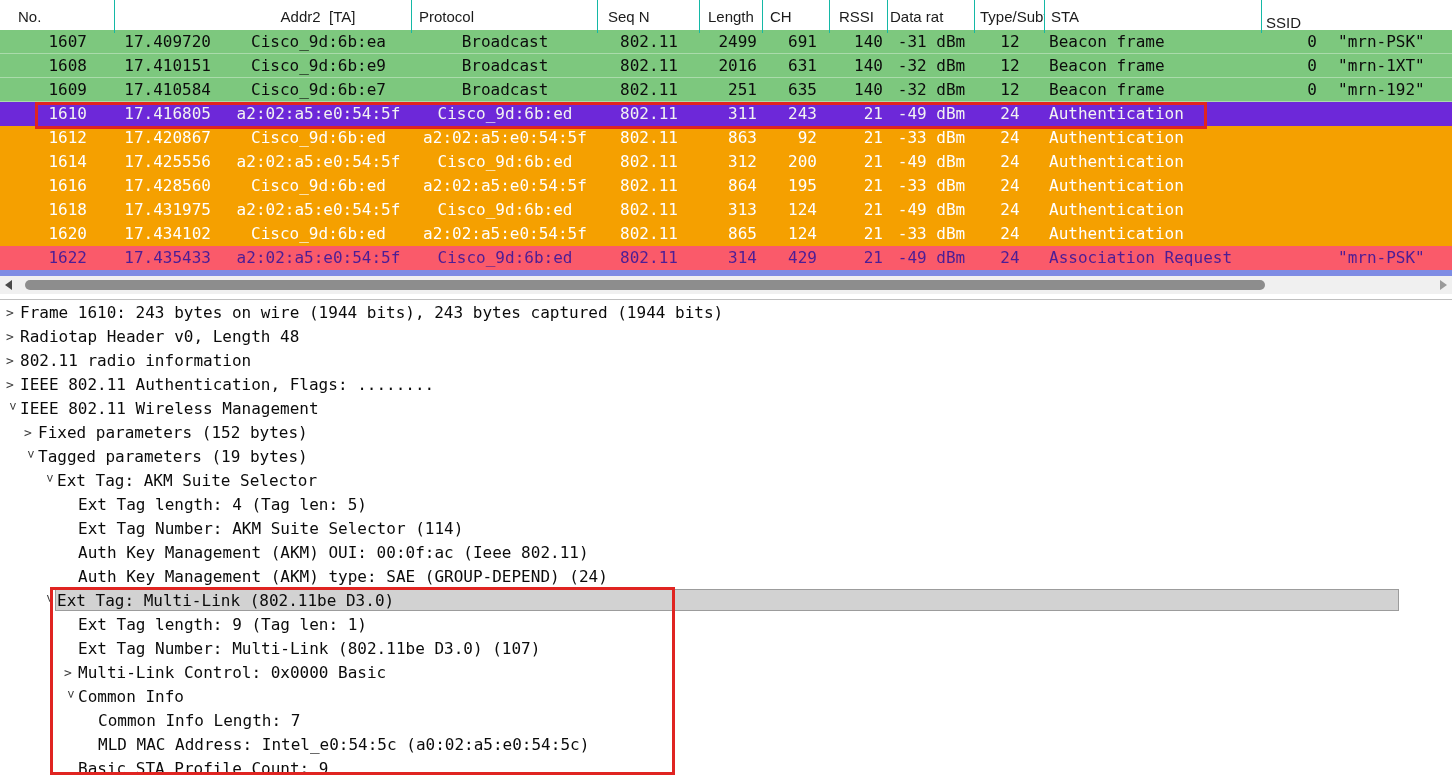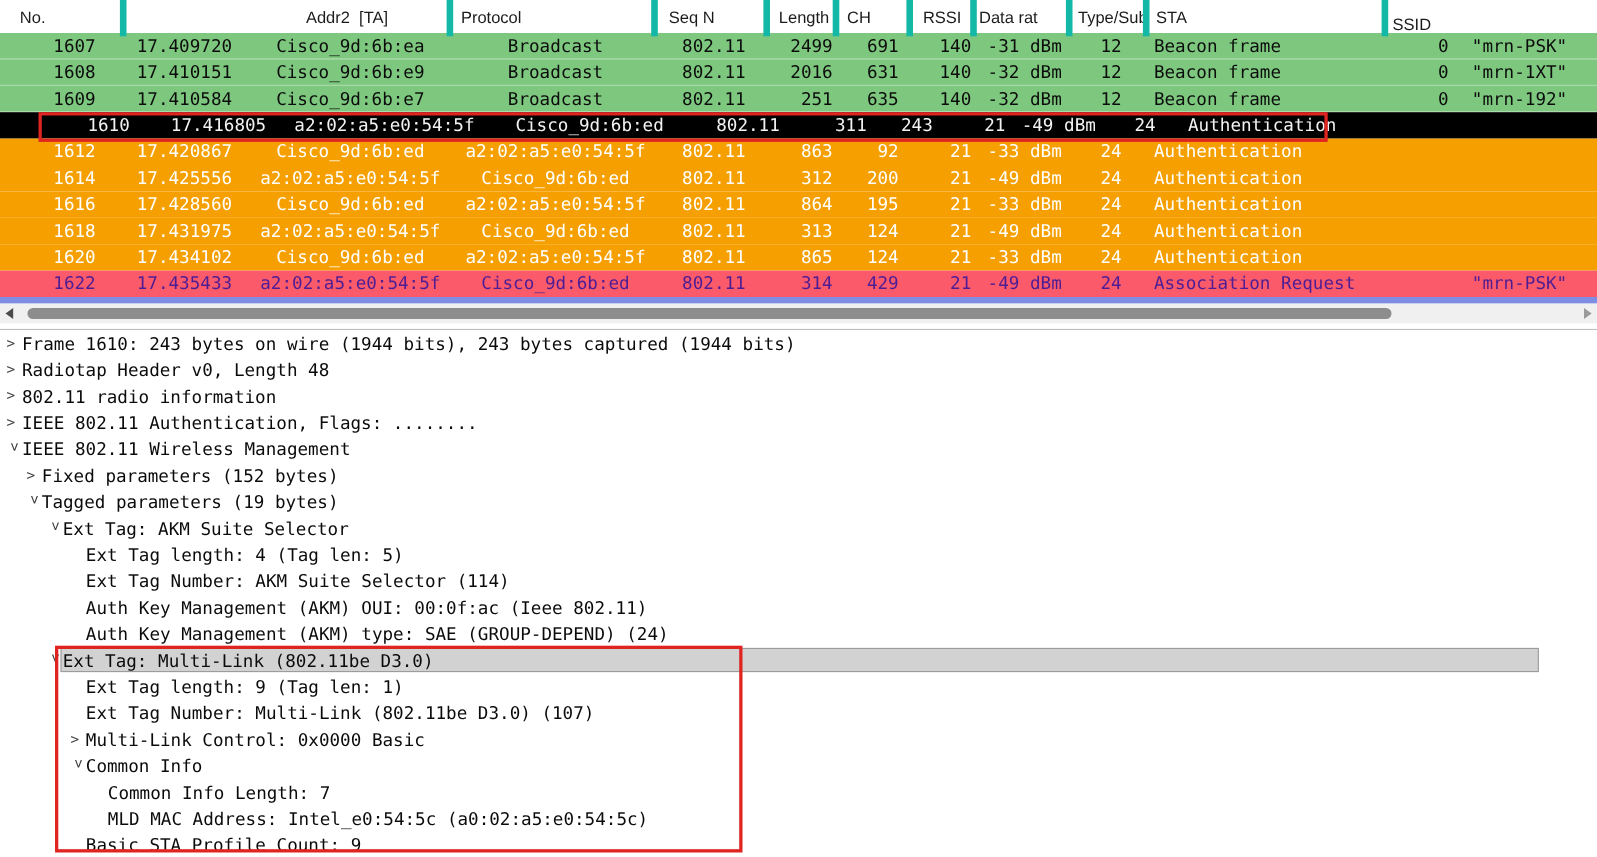--- a/index.html
+++ b/index.html
@@ -9,21 +9,21 @@
     background:#ffffff; font-family:"DejaVu Sans Mono","Liberation Mono",monospace;
   }
   
   .plist { position:absolute; top:0; left:0; width:1452px; }
   .prow, .phead {
     display:grid; width:1452px;
     grid-template-columns:115px 110px 187px 186px 102px 63px 67px 58px 87px 70px 217px 68px 1fr;
   }
   .phead { height:30px; background:#ffffff; font-family:"Liberation Sans",sans-serif;
     font-size:15px; color:#1b1b1b; }
-  .phead > div { display:flex; align-items:center; border-right:6px solid #14b8a6;
+  .phead > div { display:flex; align-items:center; border-right:1px solid #14b8a6;
     overflow:hidden; white-space:pre; }
   .phead > div:last-child { border-right:none;margin-top:12px; }
   .h-no{padding-left:18px;} .h-time{padding-left:4px;margin-top:33px;}
   .h-addr2,.h-addr1{justify-content:center;}
   .h-proto{padding-left:7px;} .h-seq{padding-left:10px;} .h-len{padding-left:8px;}
   .h-ch{padding-left:7px;} .h-rssi{padding-left:9px;} .h-rate{padding-left:2px;}
   .h-type{padding-left:5px;} .h-sta{padding-left:6px;} .h-ssid{padding-left:4px;}
 
   .prow { height:24px; font-size:16px; line-height:24px; white-space:pre; cursor:default; }
   .prow > div { overflow:hidden; }
@@ -31,21 +31,21 @@
   .c-time{text-align:right; padding-right:14px;}
   .c-addr2,.c-addr1,.c-proto,.c-rssi,.c-rate{text-align:center;}
   .c-seq{text-align:right; padding-right:6px;}
   .c-len{text-align:right; padding-right:13px;}
   .c-ch{text-align:right; padding-right:5px;}
   .c-type{padding-left:4px;}
   .c-sta{text-align:right; padding-right:13px;}
   .c-ssid{padding-left:8px;}
   .r-green   { background:#7dc87e; color:#0c0c0c; box-shadow:inset 0 -1px rgba(255,255,255,.35); }
   .r-orange  { background:#f5a000; color:#ffffff; }
-  .r-selected{ background:#000000; color:#f2f2f2;padding-left:31px; }
+  .r-selected{ background:#6d28d9; color:#f2f2f2; }
   .r-red     { background:#fa5a6a; color:#4c1d95; }
 
   
   .blue-bar { position:absolute; top:270px; left:0; width:1452px; height:6px; background:#7e8ce4; }
 
   
   .hscroll { position:absolute; top:276px; left:0; width:1452px; height:18px; background:#f0f0f0; }
   .hs-thumb { position:absolute; left:25px; top:4px; width:1240px; height:10px;
     background:#8d8d8d; border-radius:5px; }
   .hs-left { position:absolute; left:5px; top:4px; width:0; height:0;

